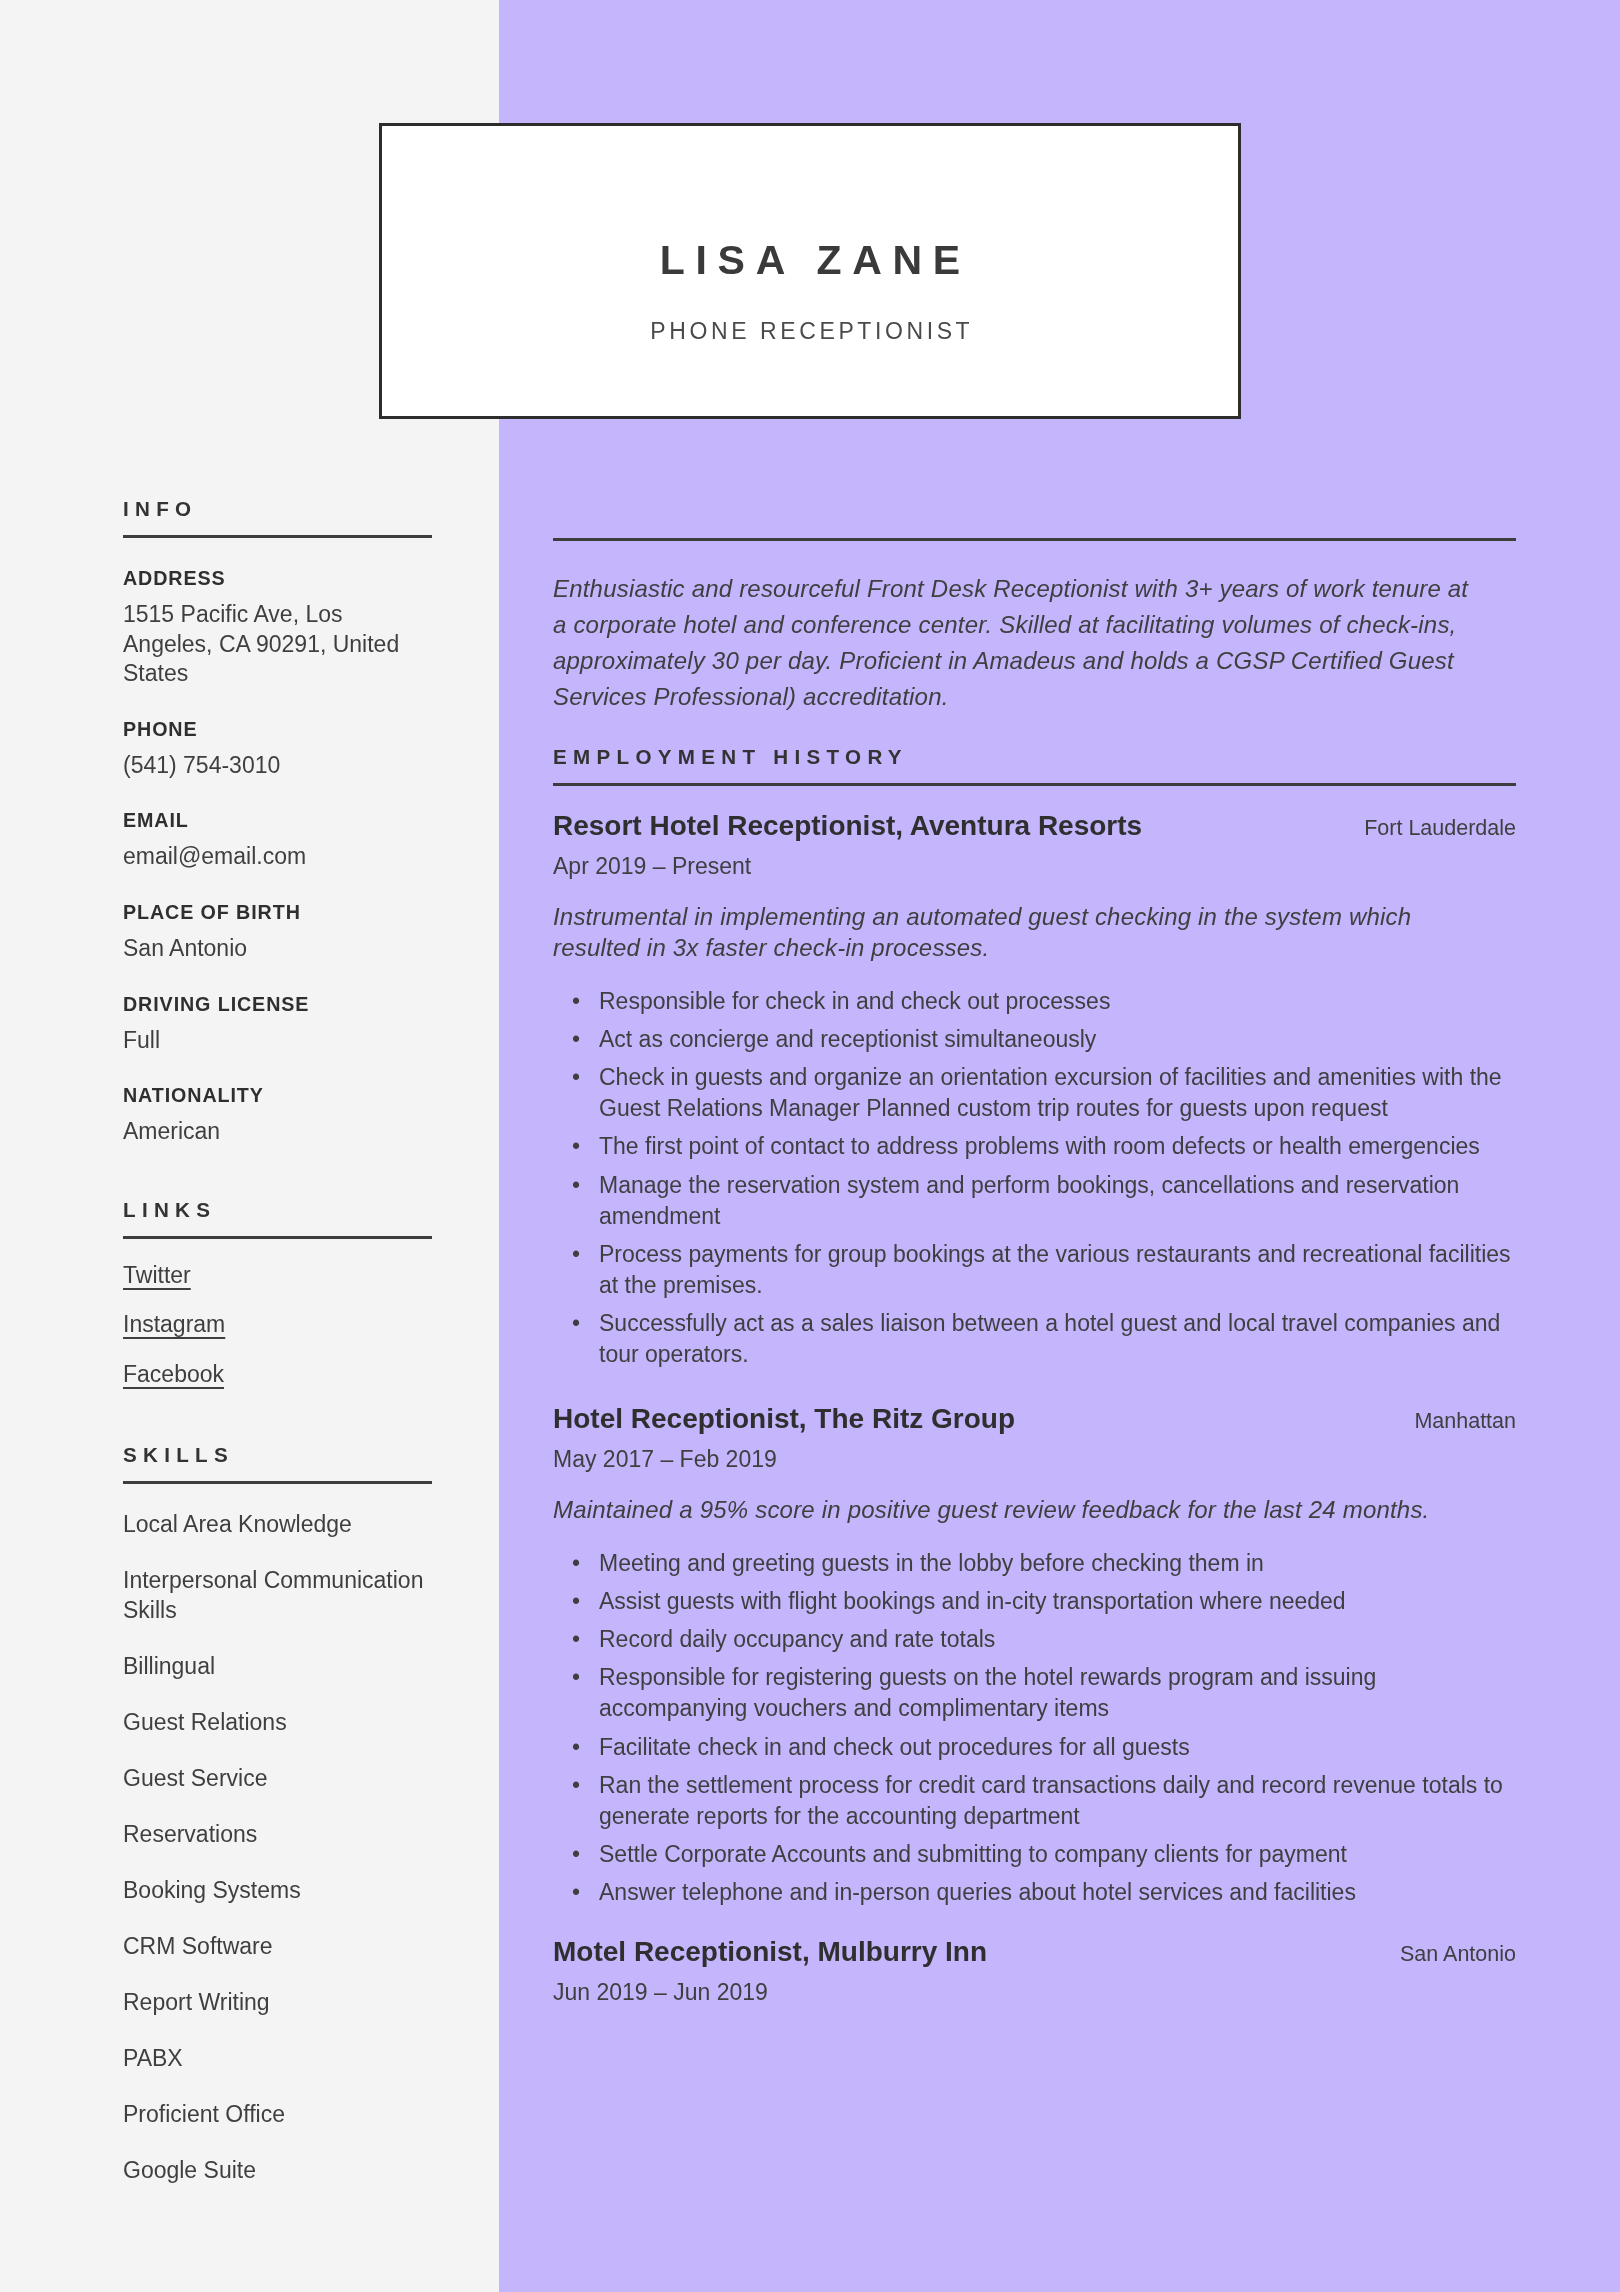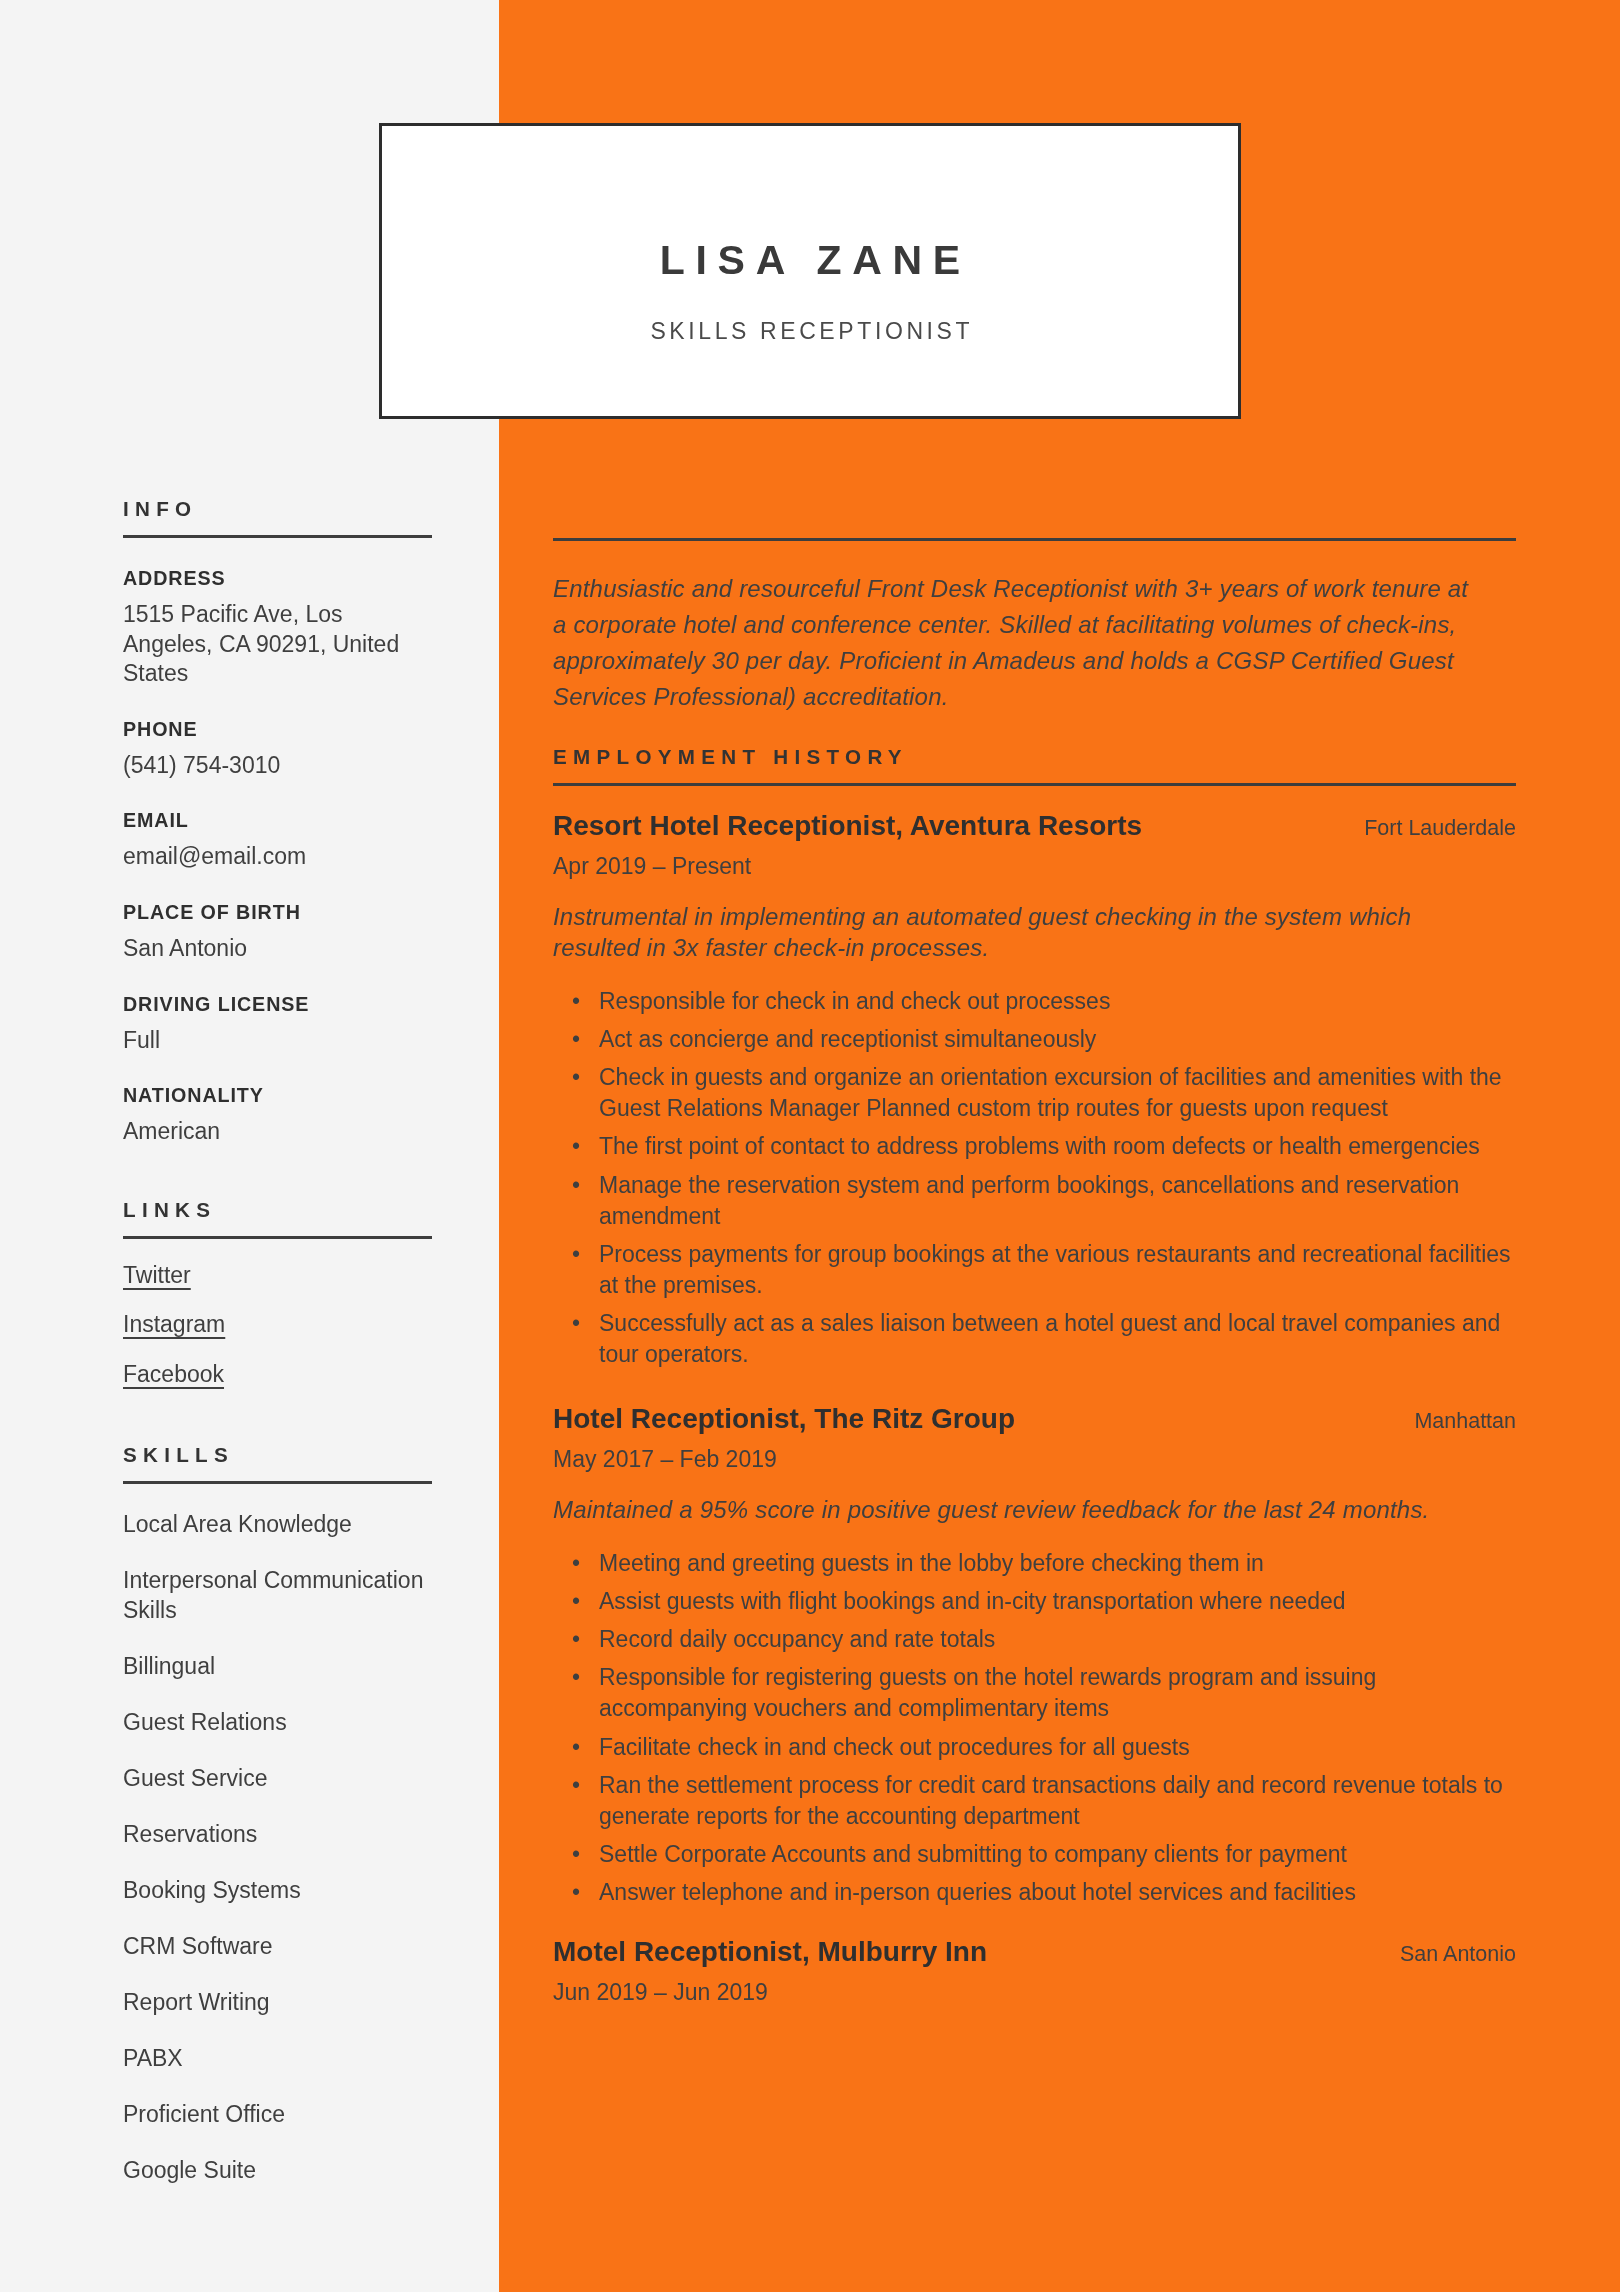--- a/index.html
+++ b/index.html
@@ -1,17 +1,17 @@
 <!DOCTYPE html>
 <html style="font-size:14.3px"><head>
 <meta charset="utf-8">
 <style>
   html,body{margin:0;padding:0;background:#ffffff;}
   .page{
-    position:relative;width:1620px;height:2293px;background:#f97316;
+    position:relative;width:1620px;height:2293px;background:#c4b5fd;
     font-family:"Liberation Sans",sans-serif;color:#3f3f3f;overflow:hidden;
   }
   .sidebar-bg{position:absolute;left:0;top:0;width:499px;height:2293px;background:#f4f4f4;}
 
   
   .header-box{
     position:absolute;left:379px;top:123px;width:862px;height:296px;
     box-sizing:border-box;border:3.6px solid #2d2d2d;background:#ffffff;
     display:flex;flex-direction:column;align-items:center;justify-content:center;
     padding-top:39px;text-align:center;
@@ -78,21 +78,21 @@
   }
 </style>
 </head>
 <body>
 
 <div class="page">
   <div class="sidebar-bg"></div>
 
   <div class="header-box">
     <div class="header-name">LISA ZANE</div>
-    <div class="header-role">SKILLS RECEPTIONIST</div>
+    <div class="header-role">PHONE RECEPTIONIST</div>
   </div>
 
   <div class="sidebar">
     <div class="info-section">
       <div class="section-heading">INFO</div>
       <div class="rule"></div>
       <div class="info-list" id="info-list">
           <div class="info-group">
     <div class="info-label">ADDRESS</div>
     <div class="info-value">1515 Pacific Ave, Los Angeles, CA 90291, United States</div>

